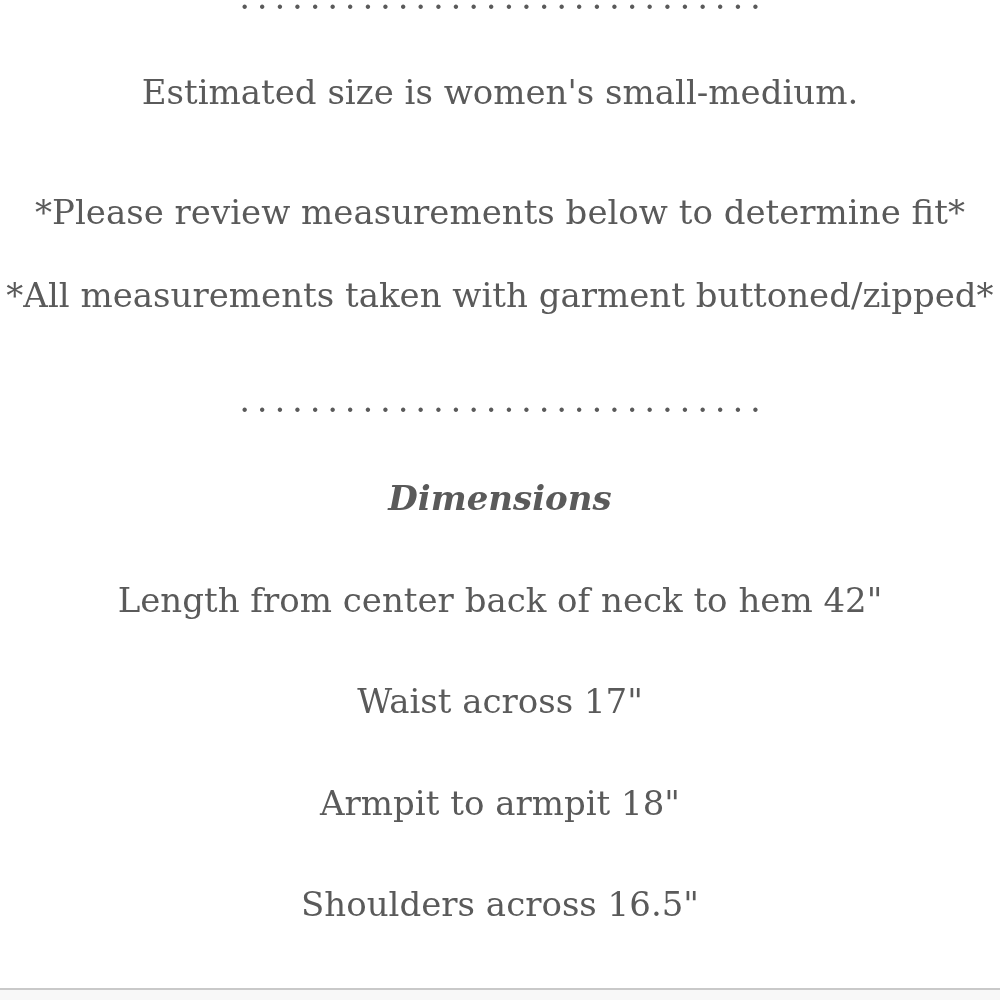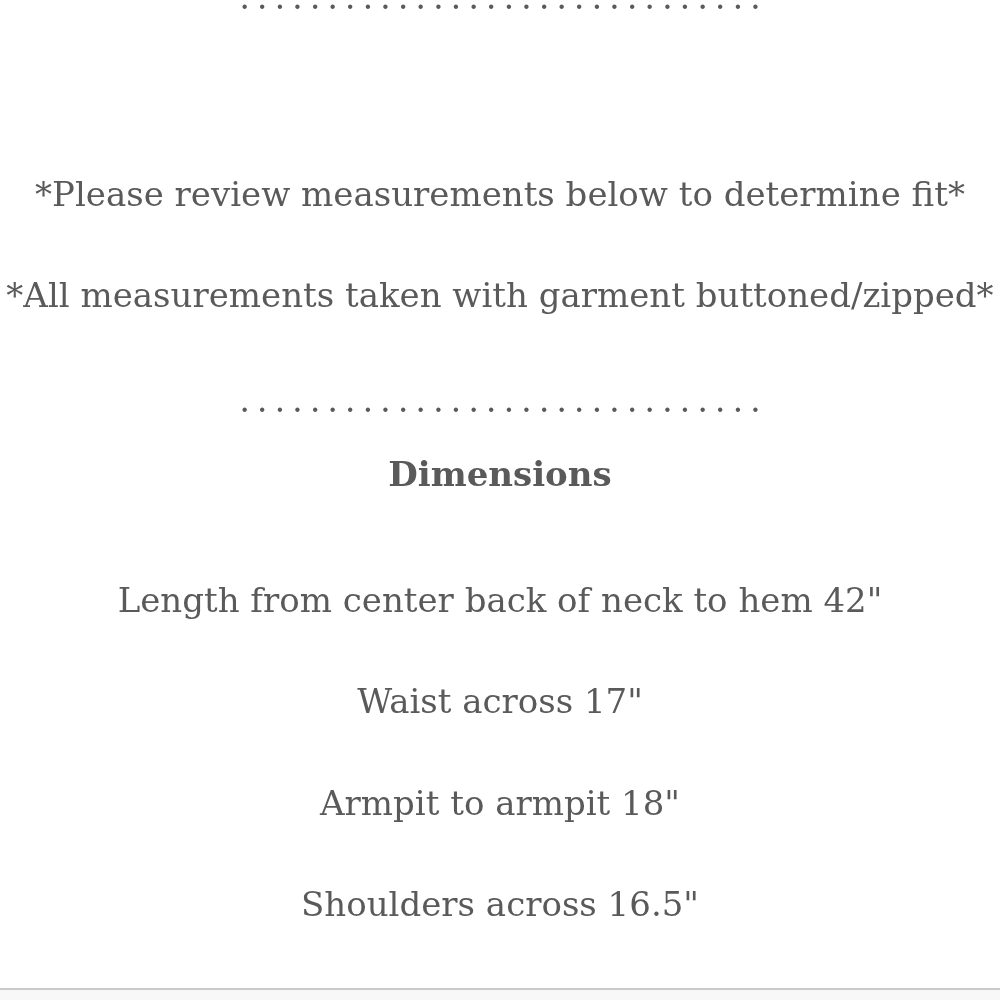--- a/index.html
+++ b/index.html
@@ -30,24 +30,24 @@
   }
   .dots {
     word-spacing: -4px;
     color: var(--text);
   }
   .heading {
     font-weight: bold;
   }
   .sep-top      { top: -24px; }
   .size-note    { top: 71px; }
-  .fit-note     { top: 173px; }
+  .fit-note     { top: 191px; }
   .garment-note { top: 274px; }
   .sep-mid      { top: 379px; }
-  .dim-heading  { top: 453px; }
+  .dim-heading  { top: 477px; font-style: italic; }
   .meas-0       { top: 579px; }
   .meas-1       { top: 680px; }
   .meas-2       { top: 782px; }
   .meas-3       { top: 883px; }
   .bottom-divider {
     position: absolute;
     left: 0;
     top: 988px;
     width: 100%;
     height: 2px;
@@ -62,20 +62,21 @@
     background: var(--strip);
   }
 </style>
 </head>
 <body>
 
 <div class="screen">
 
   <div class="line dots sep-top">. . . . . . . . . . . . . . . . . . . . . . . . . . . . . .</div>
 
+  <div class="line size-note">Estimated size is women's small-medium.</div>
 
   <div class="line fit-note">*Please review measurements below to determine fit*</div>
 
   <div class="line garment-note">*All measurements taken with garment buttoned/zipped*</div>
 
   <div class="line dots sep-mid">. . . . . . . . . . . . . . . . . . . . . . . . . . . . . .</div>
 
   <div class="line heading dim-heading">Dimensions</div>
 
   <div class="line meas-0">Length from center back of neck to hem 42"</div>

